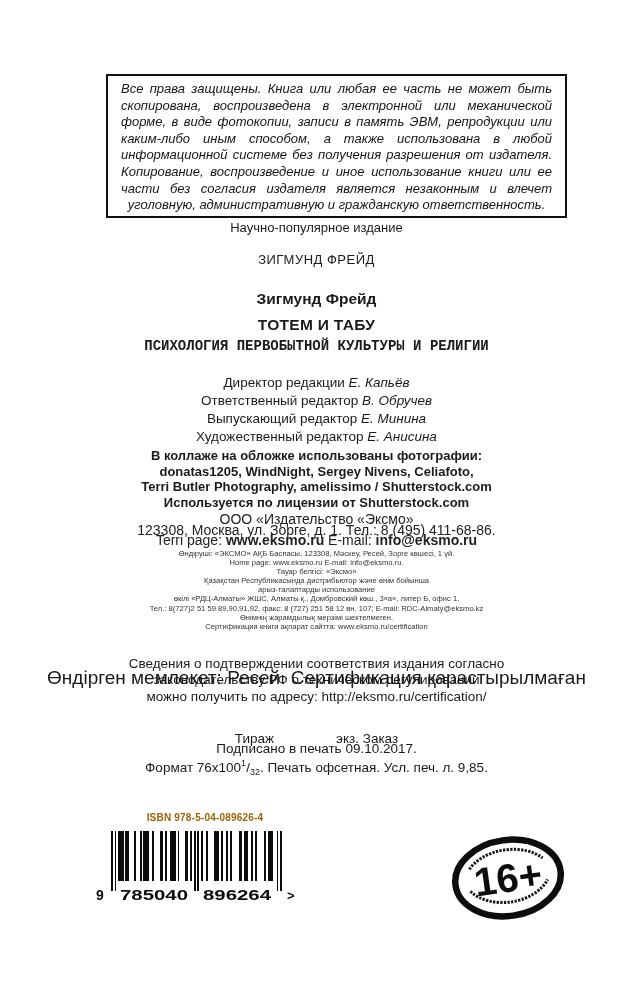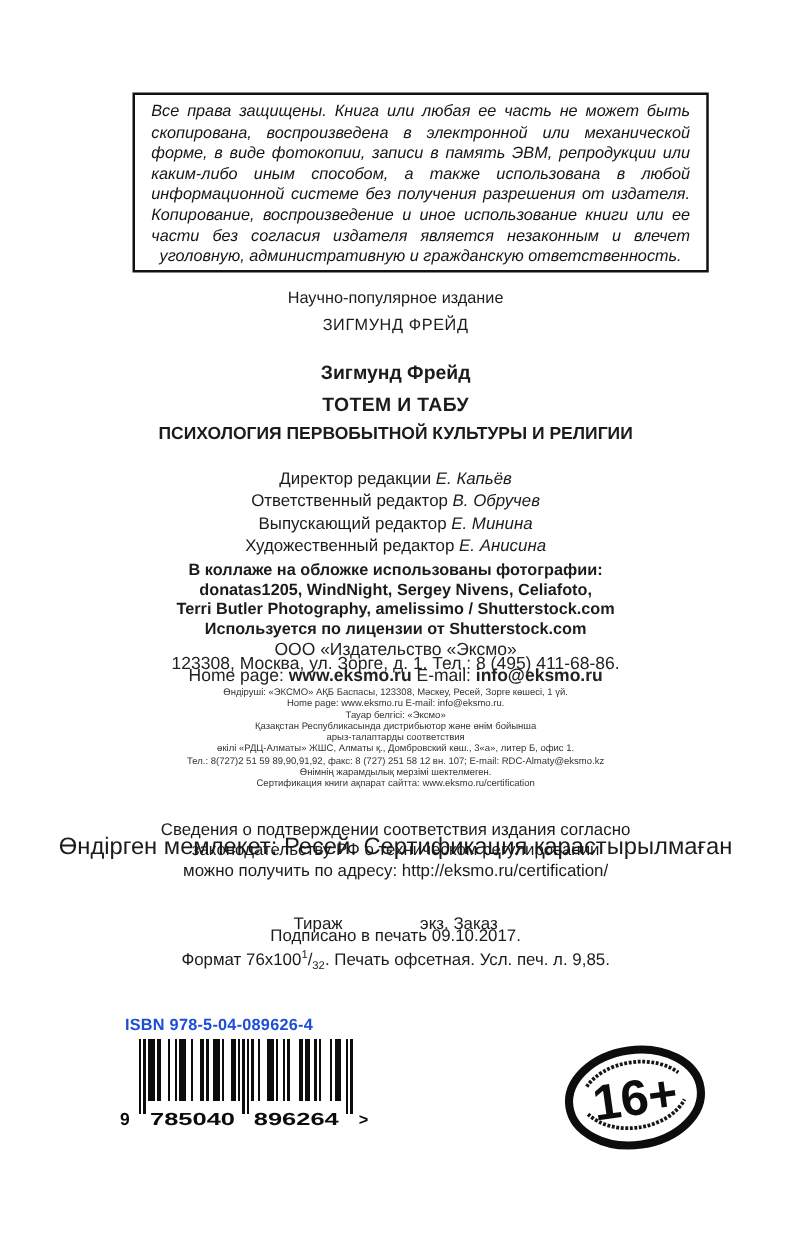--- a/index.html
+++ b/index.html
@@ -12,41 +12,41 @@
   .abs{position:absolute;left:0;width:633px;text-align:center;}
   .copyright-box{
     position:absolute;left:87px;top:74px;width:461px;height:144px;
     box-sizing:border-box;border:2px solid #111;
     padding:5px 13px;
     font-style:italic;font-size:13px;line-height:16.6px;
     text-align:justify;text-align-last:center;
     color:#151515;
     margin-left:19px;
   }
-  .edition-type{top:230px;font-size:13px;}
+  .edition-type{top:220px;font-size:13px;}
   .series-author{top:252px;font-size:13px;letter-spacing:.5px;}
   .book-author{top:290px;font-size:15.5px;font-weight:bold;}
   .book-title{top:316px;font-size:15.5px;font-weight:bold;letter-spacing:.3px;}
-  .book-subtitle{top:338px;font-size:14px;font-weight:bold;}
+  .book-subtitle{top:338px;font-size:14px;font-weight:bold;font-family:Liberation Mono, monospace;}
   .staff{top:374px;font-size:13.5px;line-height:18px;}
   .staff .it{font-style:italic;}
   .credits{top:448px;font-size:13px;font-weight:bold;line-height:15.6px;white-space:pre-line;}
   .pub-ru{top:514px;font-size:14px;line-height:10.6px;color:#222;}
   .pub-ru b{font-weight:bold;}
   .pub-kz{top:549px;font-size:7.6px;line-height:9.1px;color:#333;}
   .cert{top:656px;font-size:13.5px;line-height:16.4px;white-space:pre-line;}
   .origin{top:667px;font-size:19px;}
   .signed{top:741px;font-size:13.5px;}
   .format{top:758px;font-size:13.5px;}
   .format sup{font-size:9px;vertical-align:6px;}
   .format sub{font-size:9px;vertical-align:-3px;}
   .tirazh{top:731px;font-size:13.5px;}
   .tirazh .gap{display:inline-block;width:62px;}
-  .isbn-line{position:absolute;left:100px;top:812px;width:210px;
-    font-size:13px;font-weight:bold;letter-spacing:.2px;color:#1d4ed8;}
+  .isbn-line{position:absolute;left:100px;top:812px;width:210px;text-align:center;
+    font-size:10px;font-weight:bold;letter-spacing:.2px;color:#a16207;}
   .barcode{position:absolute;left:95px;top:831px;}
   .badge{position:absolute;left:449px;top:834px;transform:rotate(-8deg);}
 </style>
 </head>
 <body>
 
 <div class="page">
 
   <div class="copyright-box">
     <span>Все права защищены. Книга или любая ее часть не может быть скопирована, воспроизведена в электронной или механической форме, в виде фотокопии, записи в память ЭВМ, репродукции или каким-либо иным способом, а также использована в любой информационной системе без получения разрешения от издателя. Копирование, воспроизведение и иное использование книги или ее части без согласия издателя является незаконным и влечет уголовную, административную и гражданскую ответственность.</span>
@@ -66,28 +66,28 @@
     </div>
 
   <div class="abs credits">В коллаже на обложке использованы фотографии:
 donatas1205, WindNight, Sergey Nivens, Celiafoto,
 Terri Butler Photography, amelissimo / Shutterstock.com
 Используется по лицензии от Shutterstock.com</div>
 
   <div class="abs pub-ru">
       <div><span>ООО «Издательство «Эксмо»</span></div>
       <div><span>123308, Москва, ул. Зорге, д. 1. Тел.: 8 (495) 411-68-86.</span></div>
-      <div><span>Home page: </span><b>www.eksmo.ru</b><span>   E-mail: </span><b>info@eksmo.ru</b></div>
+      <div><span>Terri page: </span><b>www.eksmo.ru</b><span>   E-mail: </span><b>info@eksmo.ru</b></div>
     </div>
   <div class="abs pub-kz">
       <div>Өндіруші: «ЭКСМО» АҚБ Баспасы, 123308, Мәскеу, Ресей, Зорге көшесі, 1 үй.</div>
       <div>Home page: www.eksmo.ru   E-mail: info@eksmo.ru.</div>
       <div>Тауар белгісі: «Эксмо»</div>
       <div>Қазақстан Республикасында дистрибьютор және өнім бойынша</div>
-      <div>арыз-талаптарды соответствия</div>
+      <div>арыз-талаптарды использование</div>
       <div>өкілі «РДЦ-Алматы» ЖШС, Алматы қ., Домбровский көш., 3«а», литер Б, офис 1.</div>
       <div>Тел.: 8(727)2 51 59 89,90,91,92, факс: 8 (727) 251 58 12 вн. 107; E-mail: RDC-Almaty@eksmo.kz</div>
       <div>Өнімнің жарамдылық мерзімі шектелмеген.</div>
       <div>Сертификация книги ақпарат сайтта: www.eksmo.ru/certification</div>
     </div>
 
   <div class="abs cert">Сведения о подтверждении соответствия издания согласно
 законодательству РФ о техническом регулировании
 можно получить по адресу: http://eksmo.ru/certification/</div>
   <div class="abs origin">Өндірген мемлекет: Ресей. Сертификация қарастырылмаған</div>

